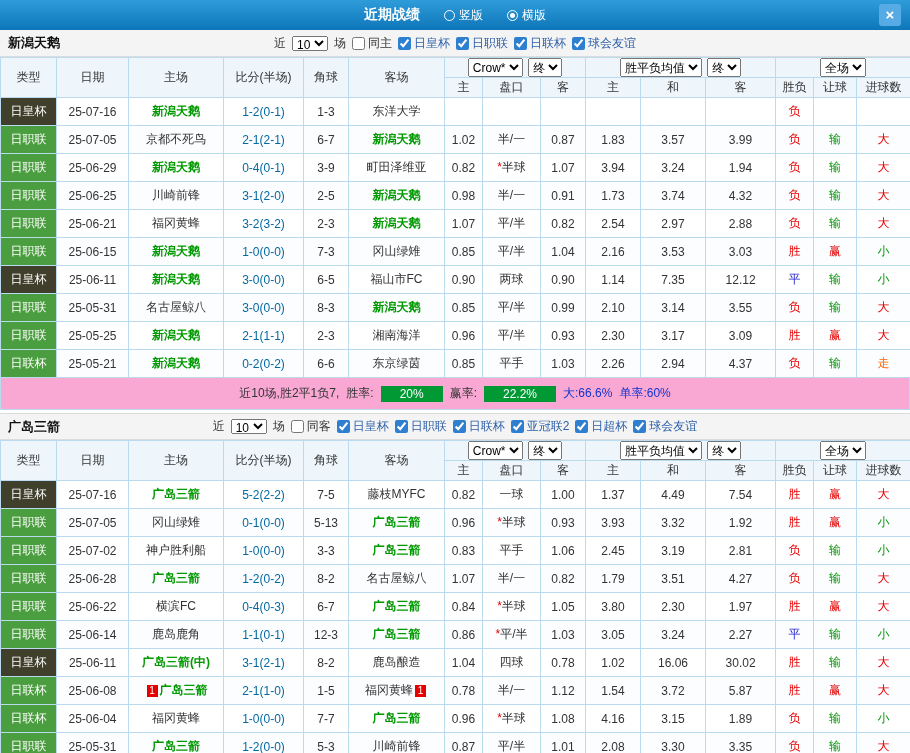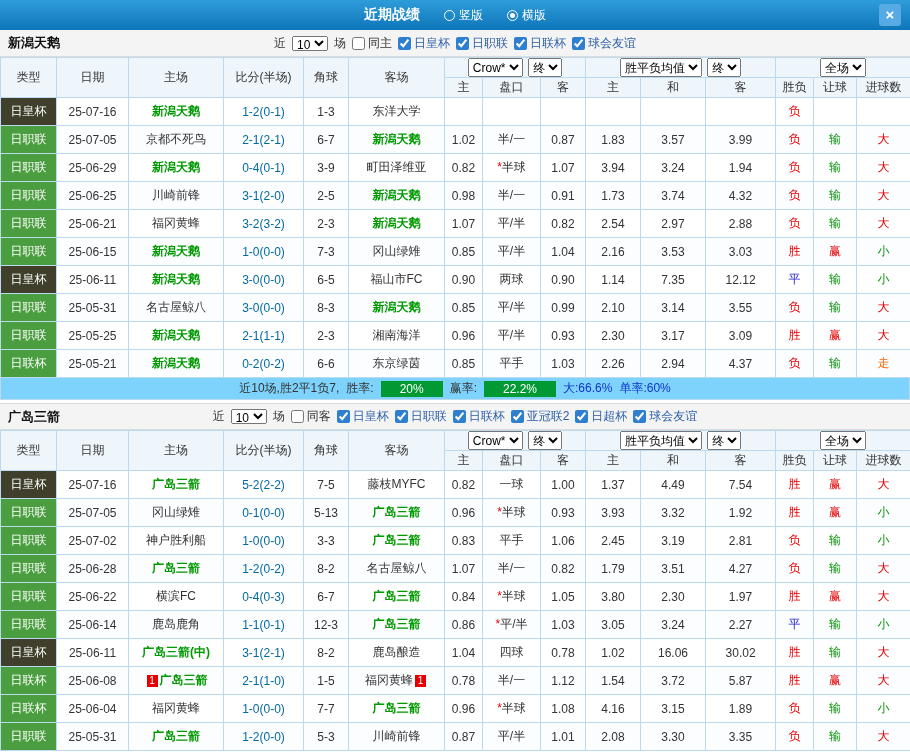--- a/index.html
+++ b/index.html
@@ -29,21 +29,21 @@
 .sel-th select{height:19px;font-size:12px;margin:0 1px}
 tbody td{height:28px;font-size:12px}
 tbody tr:nth-child(even) td{background:#fbfdff}
 td.league-cell{color:#fff}
 td.score-cell{color:#0369a1}
 .subject{color:#009900;font-weight:bold}
 .team{color:#333}
 .star{color:#e60000}
 .card{display:inline-block;min-width:11px;height:12px;line-height:12px;background:#e60000;color:#fff;font-size:10px;padding:0 1px;margin:0 2px}
 
-.summary{height:22px;background:#7dd3fc;border:1px solid #badaef;border-top:none;display:flex;align-items:center;justify-content:center;gap:7px}
+.summary{height:32px;background:#f9a8d4;border:1px solid #badaef;border-top:none;display:flex;align-items:center;justify-content:center;gap:7px}
 .badge{background:#009933;color:#fff;padding:1px 19px}
 .blue-stat{color:#1133cc}
 .section2{margin-top:3px}
 .section2 .section-header{border-top:1px solid #dcdcdc}
 </style>
 </head>
 <body>
 
 <div class="titlebar">
   <div class="title-group">

